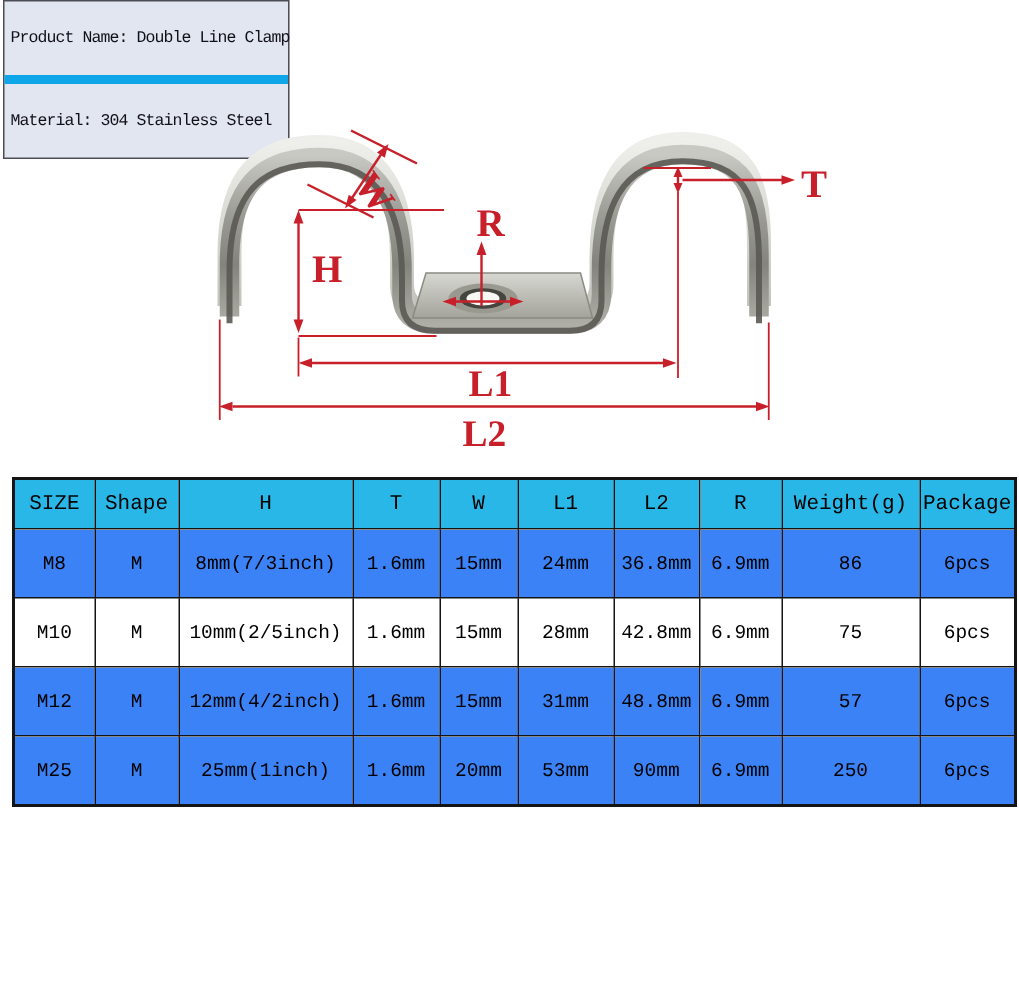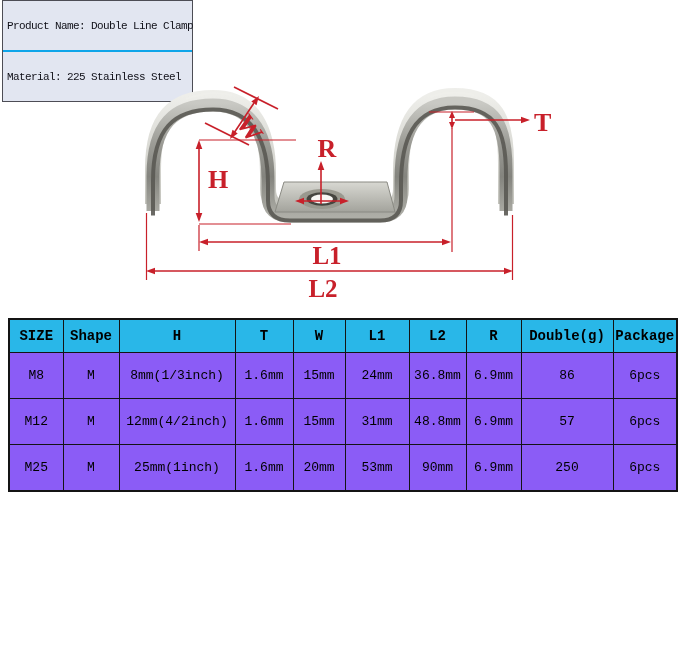--- a/index.html
+++ b/index.html
@@ -20,61 +20,61 @@
   }
   .info-row{
     height:49px;
     display:flex;align-items:center;
     padding-left:4px;
     font-size:11px;
     letter-spacing:-0.6px;
     white-space:nowrap;
     color:#101018;
   }
-  .info-row.first{border-bottom:2px solid #0ea5e9;}
+  .info-row.first{border-bottom:6px solid #0ea5e9;}
   
   svg.diagram{position:absolute;left:40px;top:78px;}
   .dim-label{
     font-family:"Liberation Serif","DejaVu Serif",serif;
     font-weight:bold;
   }
   
   table.spec{
     position:absolute;left:8px;top:318px;
     width:668px;
     border-collapse:collapse;
     table-layout:fixed;
     border:2px solid #141414;
     text-align:center;
   }
   table.spec th{
     background:#29b7e8;
     height:30px;
     font-size:14px;
-    font-weight:bold;
+    font-weight:normal;
     border:1px solid #141414;
     color:#000;
     overflow:hidden;
   }
   table.spec td{
     background:#ffffff;
     height:43px;
     font-size:13px;
     border:1px solid #141414;
     color:#000;
     overflow:hidden;
   }
-  table.spec tr.alt td{background:#8b5cf6;}
+  table.spec tr.alt td{background:#3b82f6;}
 </style>
 </head>
 <body>
 
 <div class="info-box">
   <div class="info-row first">Product Name: Double Line Clamp</div>
-  <div class="info-row">Material: 225 Stainless Steel</div>
+  <div class="info-row">Material: 304 Stainless Steel</div>
 </div>
 
 <svg class="diagram" width="540" height="240" viewBox="40 78 540 240">
   <defs>
     <linearGradient id="gradTop" x1="0" y1="0" x2="0" y2="1">
       <stop offset="0" stop-color="#eeeeea"></stop>
       <stop offset="1" stop-color="#c2c2bb"></stop>
     </linearGradient>
     <linearGradient id="gradFace" x1="0" y1="0" x2="0" y2="1">
       <stop offset="0" stop-color="#c9c9c4"></stop>
@@ -176,37 +176,49 @@
   <thead>
     <tr>
         <th>SIZE</th>
         <th>Shape</th>
         <th>H</th>
         <th>T</th>
         <th>W</th>
         <th>L1</th>
         <th>L2</th>
         <th>R</th>
-        <th>Double(g)</th>
+        <th>Weight(g)</th>
         <th>Package</th>
       </tr>
   </thead>
   <tbody>
       <tr class="alt">
         <td>M8</td>
         <td>M</td>
-        <td>8mm(1/3inch)</td>
+        <td>8mm(7/3inch)</td>
         <td>1.6mm</td>
         <td>15mm</td>
         <td>24mm</td>
         <td>36.8mm</td>
         <td>6.9mm</td>
         <td>86</td>
         <td>6pcs</td>
       </tr>
+      <tr>
+        <td>M10</td>
+        <td>M</td>
+        <td>10mm(2/5inch)</td>
+        <td>1.6mm</td>
+        <td>15mm</td>
+        <td>28mm</td>
+        <td>42.8mm</td>
+        <td>6.9mm</td>
+        <td>75</td>
+        <td>6pcs</td>
+      </tr>
       <tr class="alt">
         <td>M12</td>
         <td>M</td>
         <td>12mm(4/2inch)</td>
         <td>1.6mm</td>
         <td>15mm</td>
         <td>31mm</td>
         <td>48.8mm</td>
         <td>6.9mm</td>
         <td>57</td>

